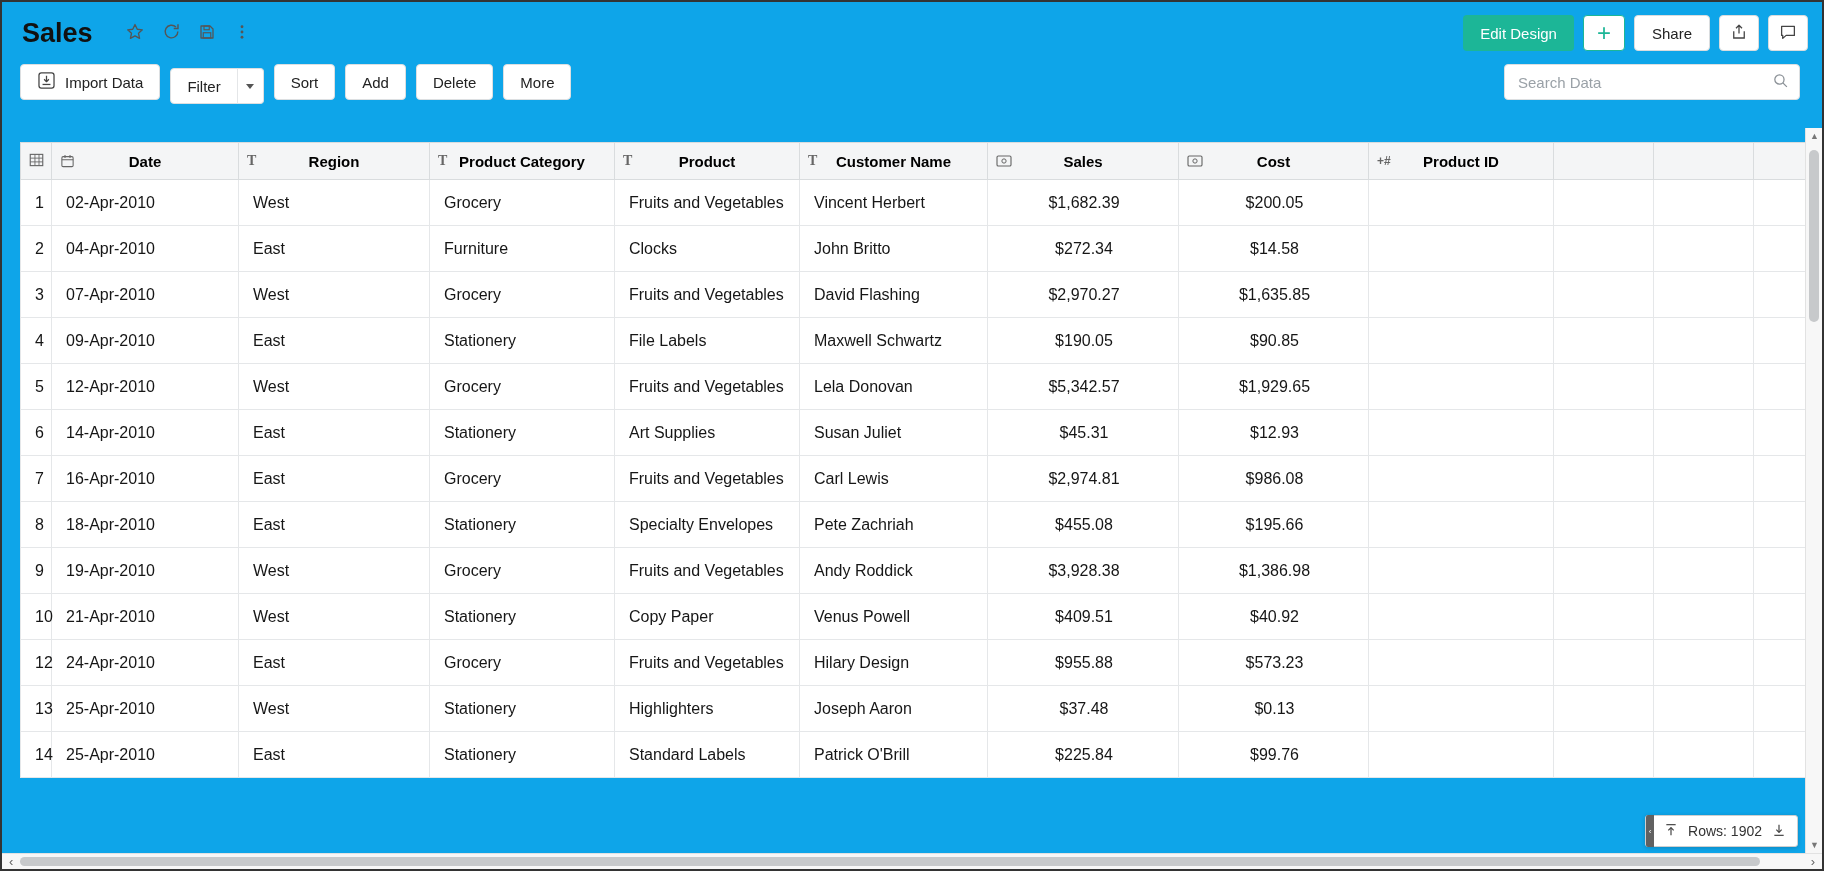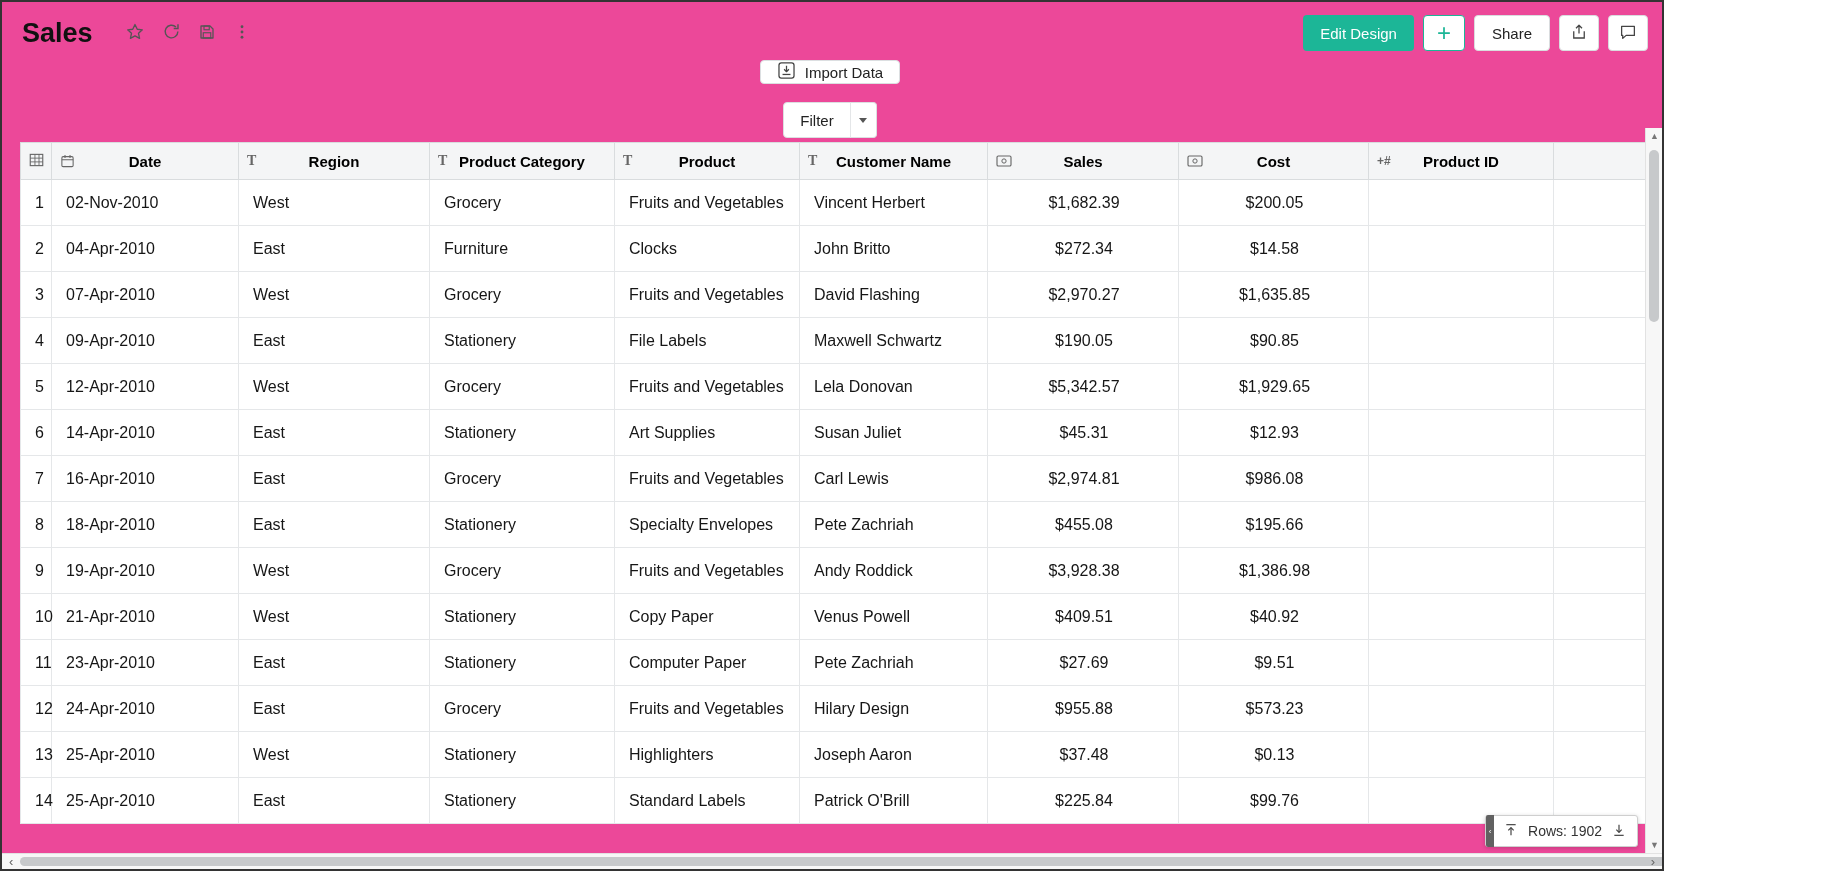--- a/index.html
+++ b/index.html
@@ -1,32 +1,32 @@
 <!DOCTYPE html>
 <html style="--accent: #1CB697;"><head>
 <meta charset="utf-8">
 <style>
   :root { --accent:#1CB697; }
   * { box-sizing:border-box; }
   body { margin:0; background:#fff; font-family:"Liberation Sans", sans-serif; }
-  .app { position:relative; width:1664px; height:871px; border:2px solid #333; background:#ec4899; overflow:hidden; }
+  .app { position:relative; width:1824px; height:871px; border:2px solid #333; background:#0ea5e9; overflow:hidden; }
 
   
   .topbar { display:flex; align-items:center; height:58px; padding:4px 14px 0 20px; }
   .title { font-size:27px; font-weight:bold; color:#111; }
   .topbar-icons { display:flex; align-items:center; gap:17px; margin-left:32px; }
   .tb-icon { background:none; border:none; padding:0; cursor:pointer; display:flex; align-items:center; }
   .topbar-right { margin-left:auto; display:flex; align-items:center; gap:9px; }
   .btn-primary { background:var(--accent); color:#fff; border:none; border-radius:4px; height:36px; padding:0 17px; font-size:15px; font-family:inherit; cursor:pointer; }
   .btn-plus { width:42px; height:36px; background:#fff; color:var(--accent); border:1px solid var(--accent); border-radius:4px; font-size:24px; line-height:1; font-family:inherit; cursor:pointer; }
   .btn-outline { height:36px; background:#fff; border:1px solid #d9dcde; border-radius:4px; padding:0 17px; font-size:15px; color:#222; font-family:inherit; cursor:pointer;text-align:center; }
   .icon-btn { width:40px; height:36px; background:#fff; border:1px solid #d9dcde; border-radius:4px; display:flex; align-items:center; justify-content:center; cursor:pointer; }
 
   
-  .toolbar { display:flex; align-items:center; height:52px; padding:0 22px 8px 18px; gap:10px;flex-direction:column; }
+  .toolbar { display:flex; align-items:center; height:52px; padding:0 22px 8px 18px; gap:10px; }
   .btn-tool { height:36px; background:#fff; border:1px solid #dcdfe1; border-radius:4px; padding:0 16px; font-size:15px; color:#222; font-family:inherit; display:flex; align-items:center; gap:9px; cursor:pointer; }
   .split { display:flex;margin-top:8px; }
   .split .seg-main { border-radius:4px 0 0 4px; }
   .seg-caret { width:27px; height:36px; background:#fff; border:1px solid #dcdfe1; border-left:1px solid #e4e6e8; border-radius:0 4px 4px 0; display:flex; align-items:center; justify-content:center; cursor:pointer; margin-left:-1px; }
   .caret { width:0; height:0; border-left:4px solid transparent; border-right:4px solid transparent; border-top:5px solid #555; }
   .search { margin-left:auto; width:296px; height:36px; border:1px solid #dcdfe1; border-radius:4px; display:flex; align-items:center; padding:0 10px 0 11px; background:#fff; }
   .search input { flex:1; border:none; outline:none; font-size:15px; font-family:inherit; color:#333; min-width:0; }
   .search input::placeholder { color:#9aa1a7; }
 
   
@@ -209,21 +209,21 @@
             <span class="th-label">Product ID</span>
           </th>
           <th></th>
           <th></th>
           <th></th>
         </tr>
       </thead>
       <tbody>
           <tr>
             <td class="td-num">1</td>
-            <td>02-Nov-2010</td>
+            <td>02-Apr-2010</td>
             <td>West</td>
             <td>Grocery</td>
             <td class="td-product">Fruits and Vegetables</td>
             <td>Vincent Herbert</td>
             <td class="td-money">$1,682.39</td>
             <td class="td-money">$200.05</td>
             <td></td>
             <td></td>
             <td></td>
             <td></td>
@@ -342,34 +342,20 @@
           </tr>
           <tr>
             <td class="td-num">10</td>
             <td>21-Apr-2010</td>
             <td>West</td>
             <td>Stationery</td>
             <td class="td-product">Copy Paper</td>
             <td>Venus Powell</td>
             <td class="td-money">$409.51</td>
             <td class="td-money">$40.92</td>
-            <td></td>
-            <td></td>
-            <td></td>
-            <td></td>
-          </tr>
-          <tr>
-            <td class="td-num">11</td>
-            <td>23-Apr-2010</td>
-            <td>East</td>
-            <td>Stationery</td>
-            <td class="td-product">Computer Paper</td>
-            <td>Pete Zachriah</td>
-            <td class="td-money">$27.69</td>
-            <td class="td-money">$9.51</td>
             <td></td>
             <td></td>
             <td></td>
             <td></td>
           </tr>
           <tr>
             <td class="td-num">12</td>
             <td>24-Apr-2010</td>
             <td>East</td>
             <td>Grocery</td>

